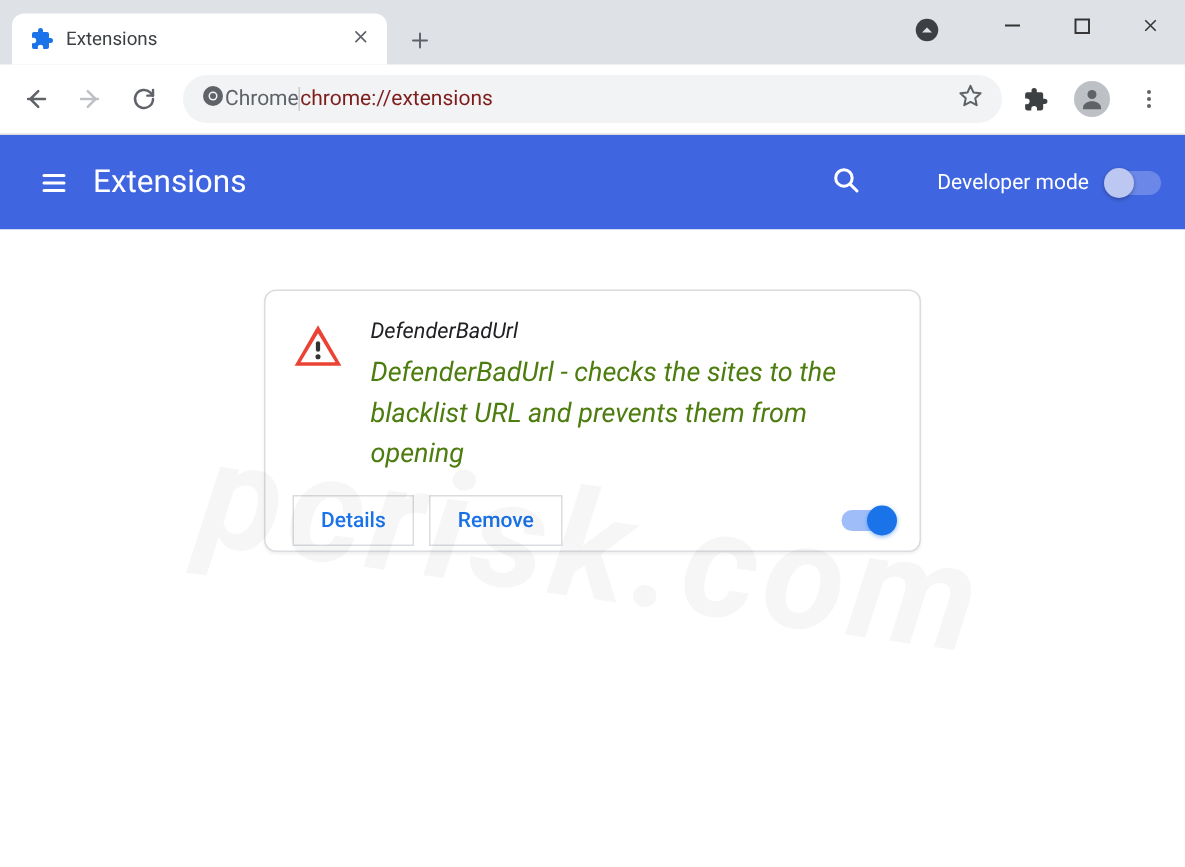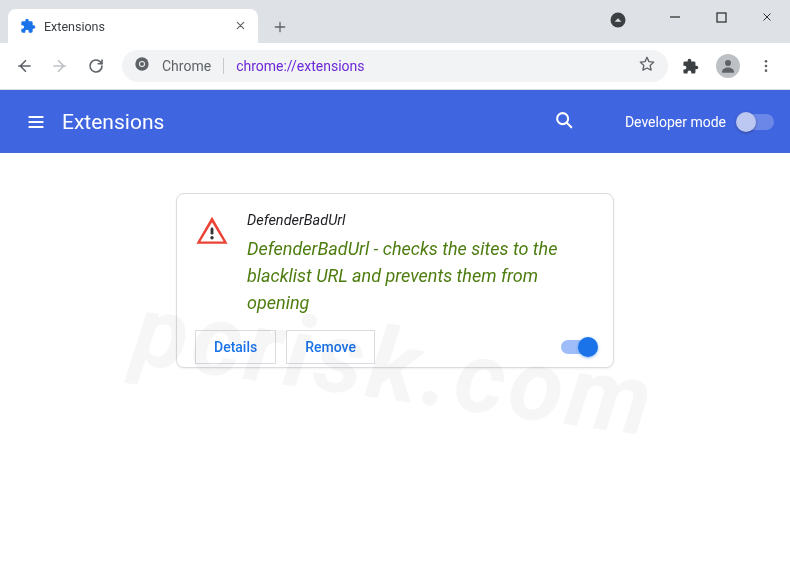--- a/index.html
+++ b/index.html
@@ -60,25 +60,25 @@
     gap: 4px;
   }
   .nav-icon {
     width: 32px; height:32px; display:flex; align-items:center; justify-content:center;
     border-radius:50%; cursor:pointer; color:#5f6368;
   }
   .nav-icon.disabled { color: #bdc1c6; cursor:default; }
   .omnibox {
     flex: 1; height: 32px; background:#f1f3f4;
     border-radius: 16px; display:flex; align-items:center;
-    padding: 0 12px; margin-left: 6px; gap:12px;
+    padding: 0 12px; margin-left: 6px; gap:0;
   }
   .omnibox .chrome-label { color:#5f6368; font-size:14px; }
   .omnibox .divider { width:1px; height:16px; background:#c7c9cc; }
-  .omnibox .url { color:#6d28d9; font-size:14px; }
+  .omnibox .url { color:#7f1d1d; font-size:14px; }
   .omnibox .star { margin-left:auto; color:#5f6368; font-size:18px; cursor:pointer;}
   .tool-icon {
     width: 32px; height:32px; display:flex; align-items:center; justify-content:center;
     border-radius:50%; cursor:pointer; color:#5f6368; margin-left:2px;
   }
   .avatar {
     width: 24px; height:24px; border-radius:50%; background:#bdc1c6;
     display:flex; align-items:center; justify-content:center;
   }
   

